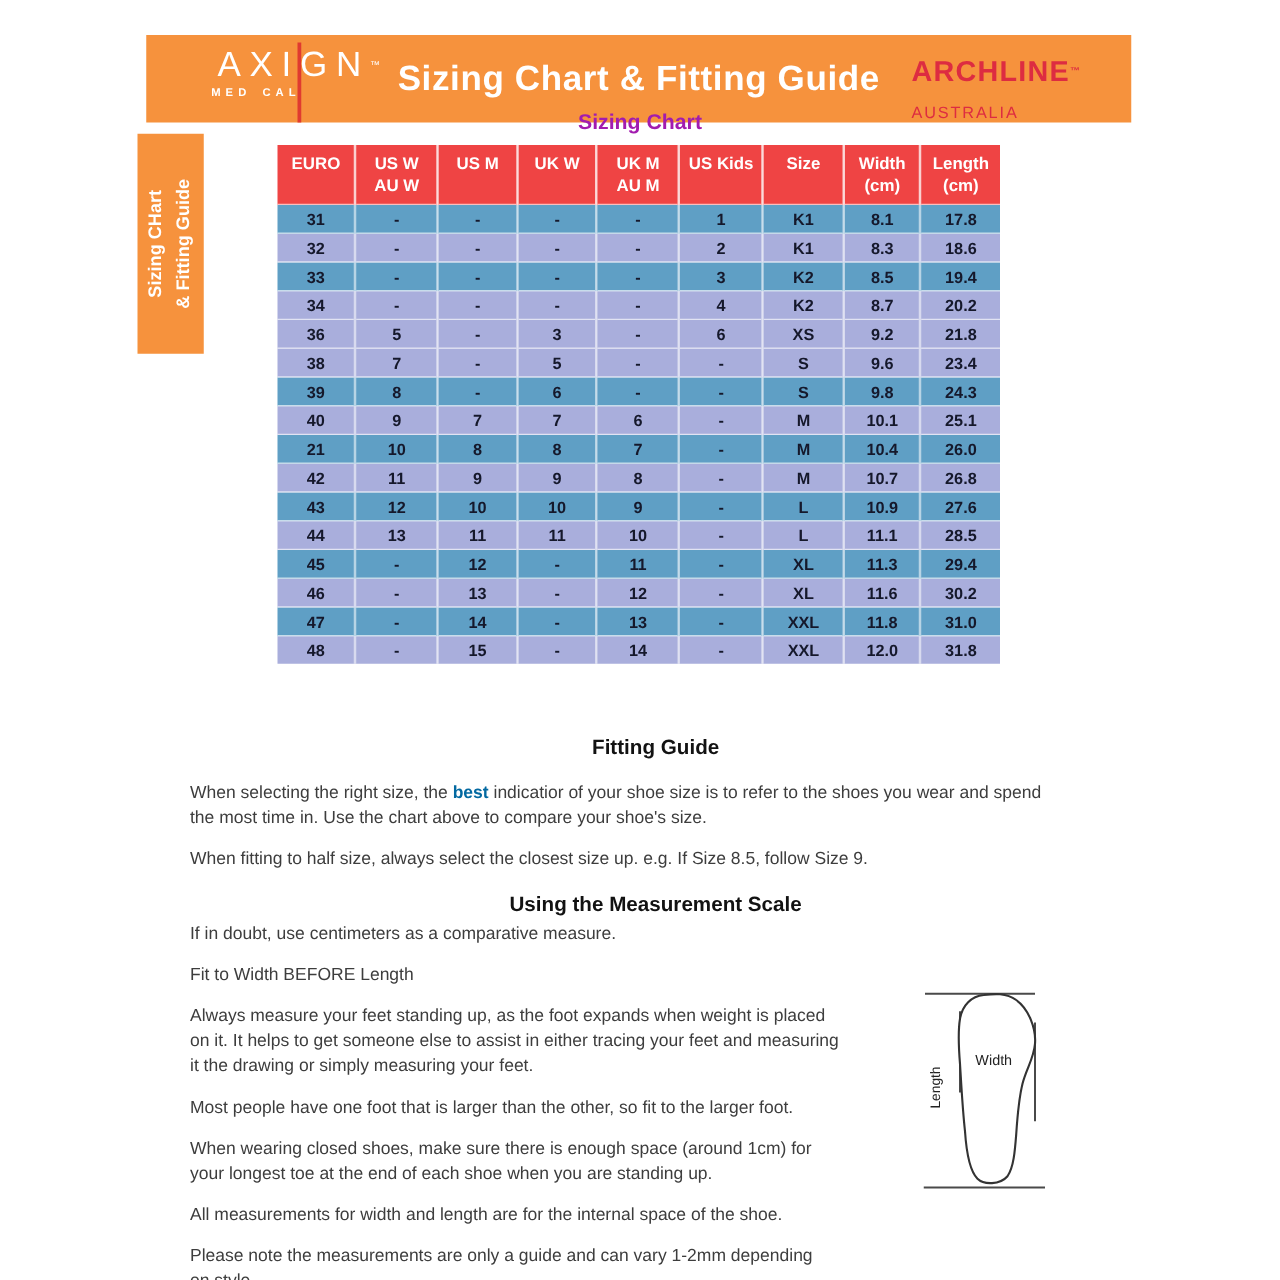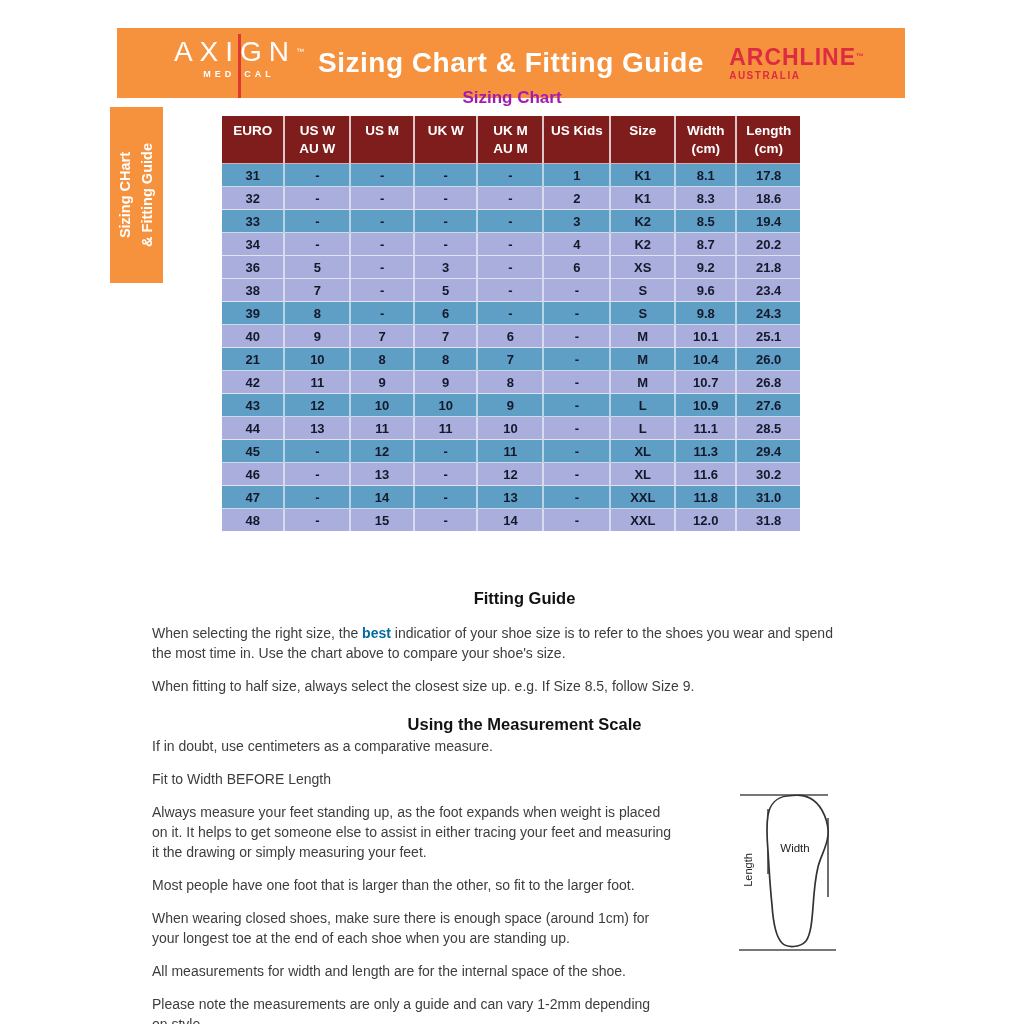--- a/index.html
+++ b/index.html
@@ -24,33 +24,33 @@
     background:#E03A30; z-index:0;
   }
   .axign-word {
     position:relative; z-index:1;
     font-size:28px; letter-spacing:7px; font-weight:400; line-height:30px;
     white-space:nowrap;
   }
   .axign-word sup { font-size:8px; letter-spacing:0; vertical-align:top; }
   .axign-medical {
     position:relative; z-index:1; margin-top:2px;
-    display:flex; justify-content:center; gap:9px;
+    display:flex; justify-content:flex-start; gap:9px;
     font-size:9px; font-weight:bold; letter-spacing:4px; white-space:nowrap;
   }
   .page-title {
     position:absolute; left:0; right:0; top:19px; text-align:center;
     color:#ffffff; font-size:28px; font-weight:bold; letter-spacing:0.5px;
   }
   .archline {
     position:absolute; right:40px; top:16px; text-align:left; color:#DD2C41;
   }
   .archline-word { font-size:23px; font-weight:bold; letter-spacing:1px; line-height:26px; white-space:nowrap; }
   .archline-word sup { font-size:8px; vertical-align:top; }
-  .archline-sub { font-size:10px; font-weight:bold; letter-spacing:1.5px; margin-top:0px; padding-right:4px; }
+  .archline-sub { font-size:13px; font-weight:normal; letter-spacing:1.5px; margin-top:12px; padding-right:4px; }
 
   
   .side-tab {
     position:absolute; left:110px; top:107px; width:53px; height:176px;
     background:#F6923D;
   }
   .side-tab-inner {
     position:absolute; left:0; top:176px; width:176px; height:53px;
     transform:rotate(-90deg); transform-origin:left top;
     display:flex; flex-direction:column; justify-content:center; align-items:center;
@@ -59,21 +59,21 @@
   }
 
   
   .sizing-heading {
     position:absolute; left:0; top:88px; width:1024px; text-align:center;
     font-size:17px; font-weight:bold; color:#a21caf;
   }
   .table-wrap { position:absolute; left:222px; top:116px; width:578px; }
   table.sizing { border-collapse:collapse; width:100%; table-layout:fixed; }
   table.sizing thead th {
-    background:#7f1d1d; color:#ffffff;
+    background:#ef4444; color:#ffffff;
     font-size:13.5px; font-weight:bold; line-height:1.35;
     white-space:pre-line; vertical-align:top;
     padding:6px 1px 5px 1px;
     border-left:2px solid rgba(255,255,255,0.75);
   }
   table.sizing thead th:first-child { border-left:none; }
   table.sizing tbody td {
     text-align:center; font-size:13px; font-weight:bold; color:#15182B;
     height:22px; padding:0 1px;
     border-left:2px solid rgba(255,255,255,0.55);

